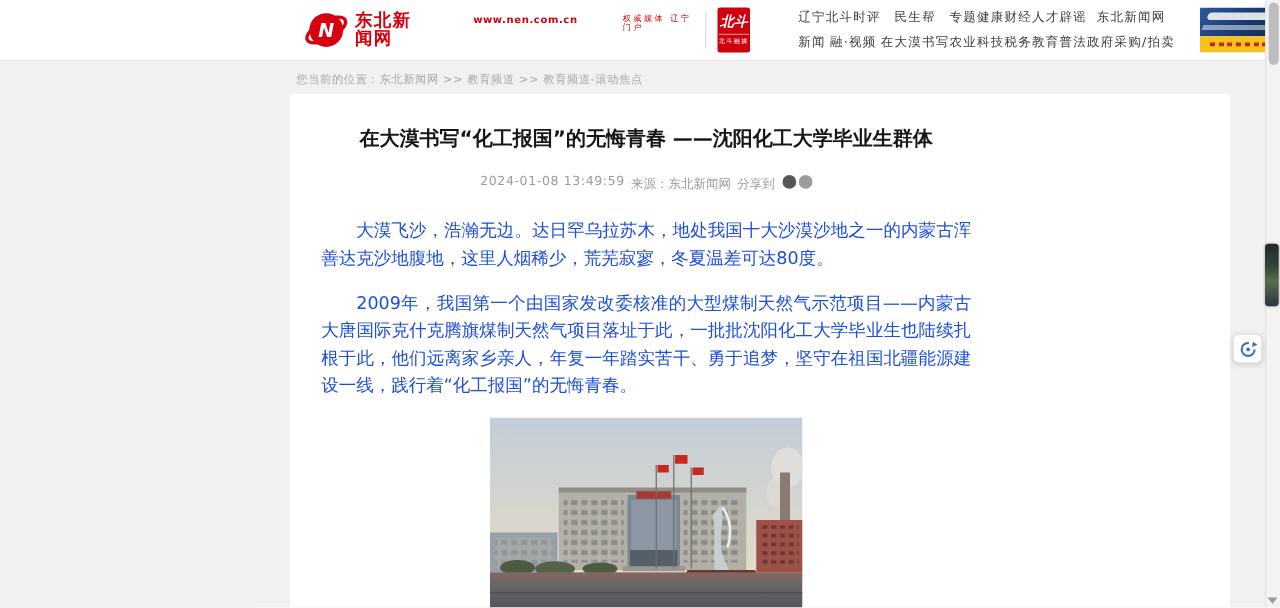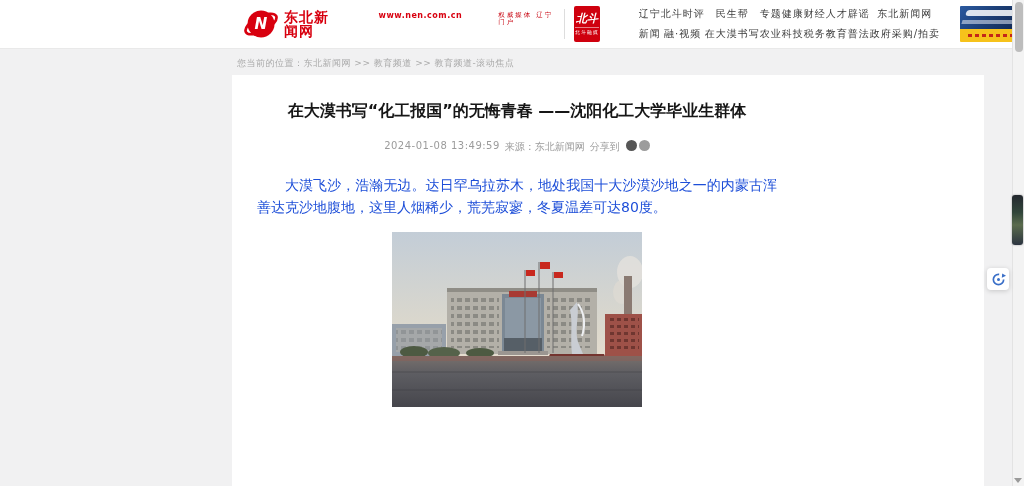--- a/index.html
+++ b/index.html
@@ -151,20 +151,21 @@
     </h1>
     <div class="meta">
       <span class="dt">2024-01-08 13:49:59</span>
       <span>来源：东北新闻网</span>
       <span>分享到</span>
       <span class="share-ico one"></span>
       <span class="share-ico two"></span>
     </div>
     <div class="paras">
       <p>大漠飞沙，浩瀚无边。达日罕乌拉苏木，地处我国十大沙漠沙地之一的内蒙古浑善达克沙地腹地，这里人烟稀少，荒芜寂寥，冬夏温差可达80度。</p>
+      <p>2009年，我国第一个由国家发改委核准的大型煤制天然气示范项目——内蒙古大唐国际克什克腾旗煤制天然气项目落址于此，一批批沈阳化工大学毕业生也陆续扎根于此，他们远离家乡亲人，年复一年踏实苦干、勇于追梦，坚守在祖国北疆能源建设一线，践行着“化工报国”的无悔青春。</p>
     </div>
     <div class="photo-wrap">
       <svg width="250" height="175" viewBox="0 0 250 175">
         <defs>
           <linearGradient id="sky" x1="0" y1="0" x2="0" y2="1">
             <stop offset="0" stop-color="#c3cdd7"></stop>
             <stop offset="0.75" stop-color="#dcd8cc"></stop>
             <stop offset="1" stop-color="#e6ddcf"></stop>
           </linearGradient>
           <linearGradient id="ground" x1="0" y1="0" x2="0" y2="1">

